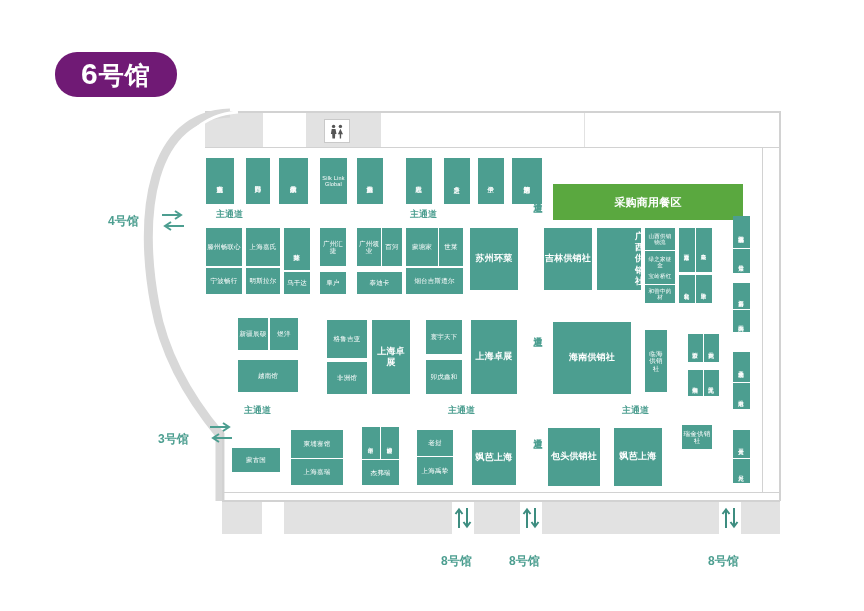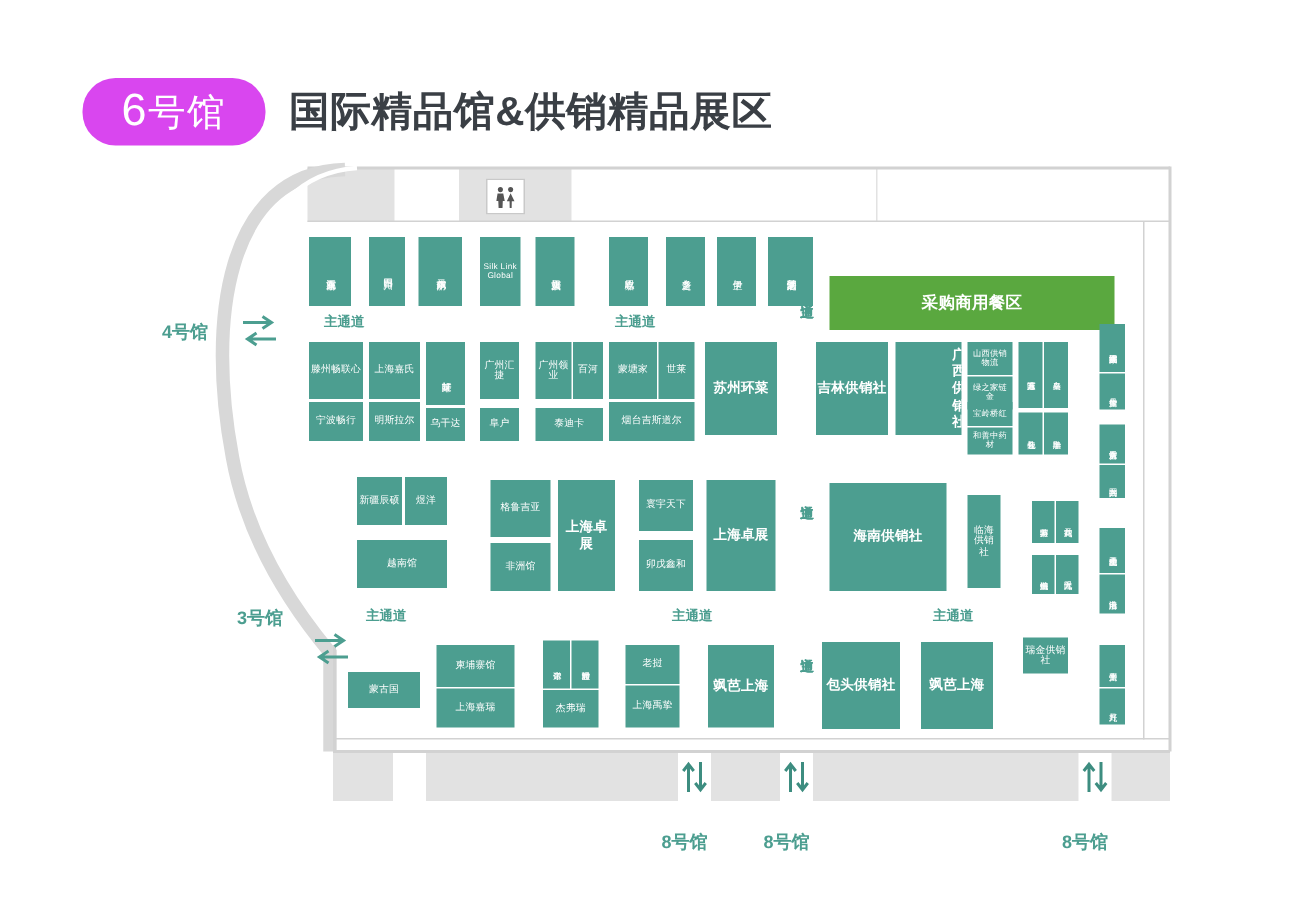--- a/index.html
+++ b/index.html
@@ -8,22 +8,22 @@
     background:#ffffff;
     font-family:"Liberation Sans","DejaVu Sans",sans-serif;
     overflow:hidden;
     position:relative;
   }
   #stage{position:absolute;left:0;top:0;width:864px;height:611px;}
 
   
   .hdr{position:absolute;left:55px;top:52px;display:flex;align-items:center;gap:16px;}
   .hall-pill{
-    background:#d946ef;color:#fff;border-radius:22px;
-    padding:5px 26px;font-size:25px;font-weight:normal;letter-spacing:1px;
+    background:#701a75;color:#fff;border-radius:22px;
+    padding:5px 26px;font-size:25px;font-weight:bold;letter-spacing:1px;
     line-height:1.15;white-space:nowrap;
   }
   .hall-pill .num{font-size:30px;}
   .hdr-title{
     color:#3a3f45;font-size:27px;font-weight:bold;letter-spacing:.5px;white-space:nowrap;
   }
   .wall-line{position:absolute;background:#d2d2d2;}
   .plate{position:absolute;background:#ffffff;}
   .greyblock{position:absolute;background:#e2e2e2;}
 
@@ -65,21 +65,20 @@
 </style>
 </head>
 <body>
 
 <div id="stage">
 
   <div class="hdr">
     <div class="hall-pill">
       <span class="num">6</span><span>号馆</span>
     </div>
-    <div class="hdr-title">国际精品馆&amp;供销精品展区</div>
   </div>
 
   <div class="greyblock" style="left:205px;top:112px;width:380px;height:36px;"></div>
   <div class="plate" style="left:263px;top:112px;width:43px;height:36px;"></div>
   <div class="plate" style="left:381px;top:112px;width:75px;height:36px;"></div>
   <div class="plate" style="left:456px;top:112px;width:128px;height:36px;"></div>
   <div class="wall-line" style="left:205px;top:111px;width:575px;height:2px;"></div>
   <div class="wall-line" style="left:205px;top:147px;width:575px;height:1px;"></div>
 
   <div class="wc" style="left:324px;top:119px;width:24px;height:22px;">
@@ -106,21 +105,21 @@
 
   <div class="wall-line" style="left:222px;top:430px;width:2px;height:72px;"></div>
   <div class="wall-line" style="left:224px;top:492px;width:556px;height:1px;"></div>
 
   <div class="halllbl" style="left:108px;top:213px;">4号馆</div>
   <svg class="arrows-h" style="left:160px;top:208px;">
     <path d="M2 7 H20 M15 3 L21 7 L15 11" fill="none" stroke="#4c9e90" stroke-width="2"></path>
     <path d="M24 18 H6 M11 14 L5 18 L11 22" fill="none" stroke="#4c9e90" stroke-width="2"></path>
   </svg>
 
-  <div class="halllbl" style="left:158px;top:404px;">3号馆</div>
+  <div class="halllbl" style="left:158px;top:431px;">3号馆</div>
   <svg class="arrows-h" style="left:208px;top:420px;">
     <path d="M2 7 H20 M15 3 L21 7 L15 11" fill="none" stroke="#4c9e90" stroke-width="2"></path>
     <path d="M24 18 H6 M11 14 L5 18 L11 22" fill="none" stroke="#4c9e90" stroke-width="2"></path>
   </svg>
 
   <div class="arrows-v" style="left:452px;top:502px;width:22px;height:32px;">
     <svg width="20" height="24" viewBox="0 0 20 24">
       <path d="M6 22 V4 M2.5 8 L6 3.5 L9.5 8" fill="none" stroke="#3d8d80" stroke-width="2"></path>
       <path d="M14 2 V20 M10.5 16 L14 20.5 L17.5 16" fill="none" stroke="#3d8d80" stroke-width="2"></path>
     </svg>

